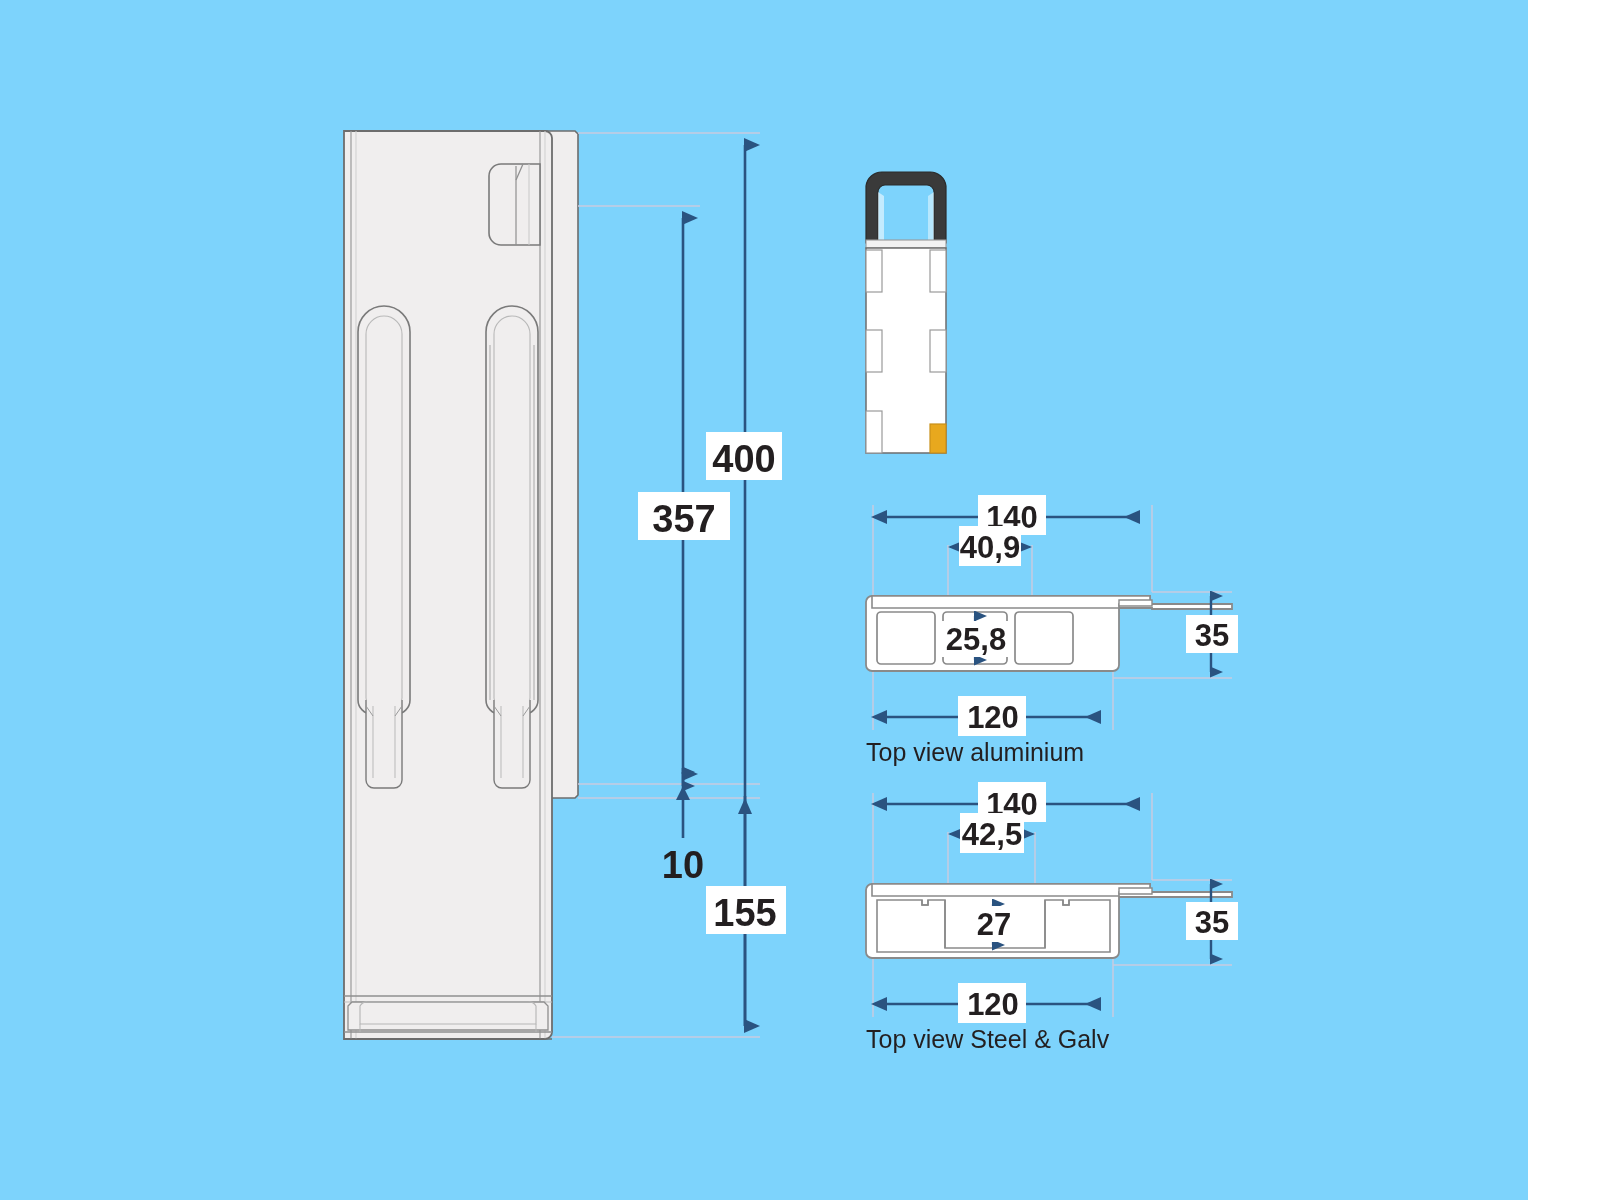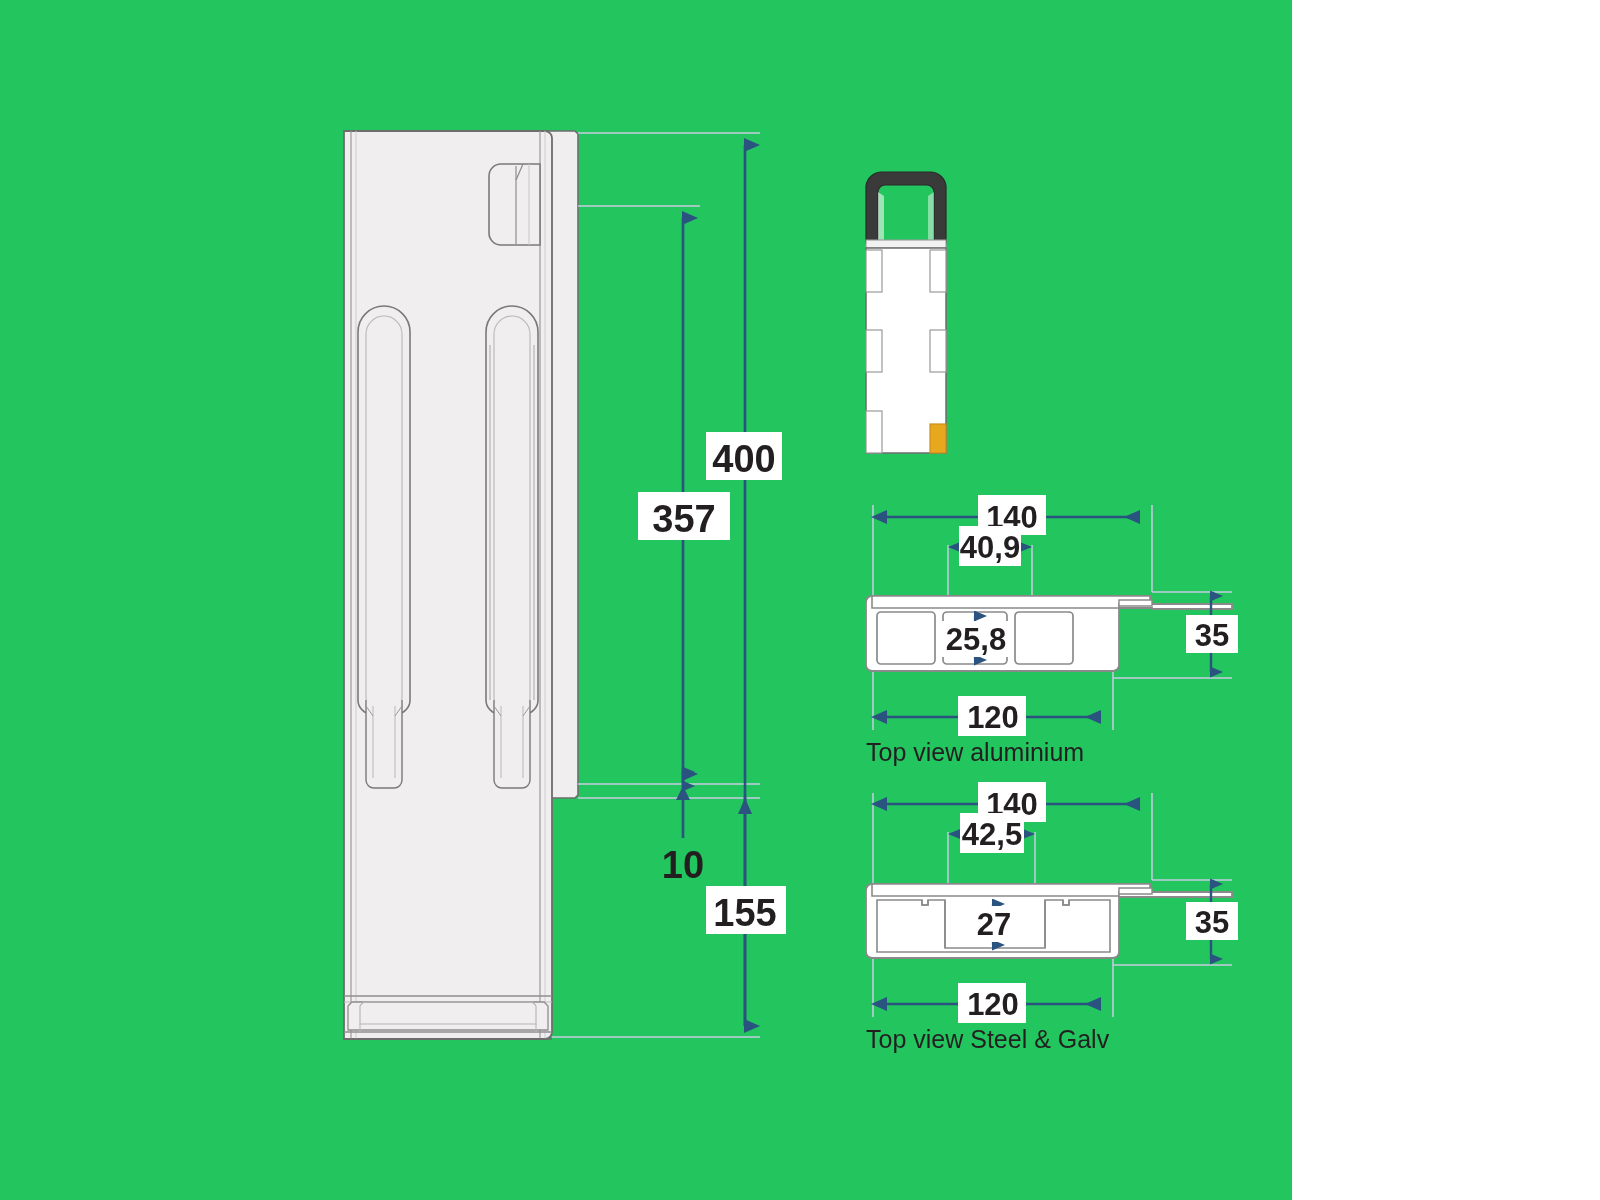--- a/index.html
+++ b/index.html
@@ -1,17 +1,17 @@
 <!DOCTYPE html>
 <html><head>
 <meta charset="utf-8">
 <style>
   html,body{margin:0;padding:0;background:#ffffff;}
   body{width:1600px;height:1200px;font-family:"Liberation Sans",sans-serif;overflow:hidden;}
-  #stage{position:relative;width:1292px;height:1200px;background:#22c55e;}
+  #stage{position:relative;width:1528px;height:1200px;background:#7dd3fc;}
   svg.drawing{position:absolute;left:0;top:0;width:1600px;height:1200px;display:block;}
   .dimtext{font-family:"Liberation Sans",sans-serif;font-weight:bold;fill:#231f20;}
   .caption{font-family:"Liberation Sans",sans-serif;fill:#231f20;font-size:25px;}
 </style>
 </head>
 <body>
 
 <div id="stage">
 
 <svg class="drawing" viewBox="0 0 1600 1200">

